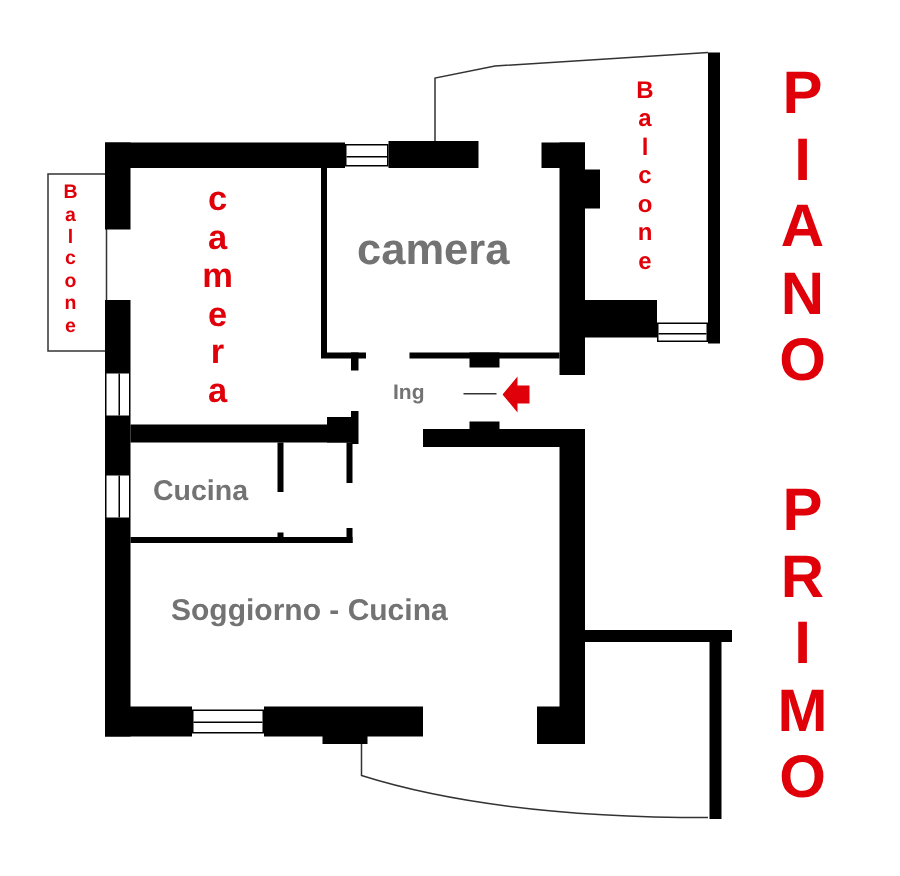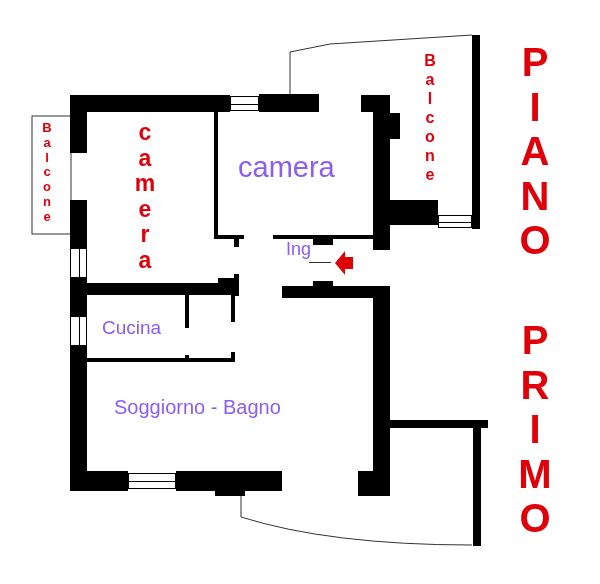--- a/index.html
+++ b/index.html
@@ -3,21 +3,21 @@
 <meta charset="utf-8">
 <style>
   html, body { margin: 0; padding: 0; background: #ffffff; }
   body { width: 600px; height: 584px; position: relative; overflow: hidden; font-family: "Liberation Sans", sans-serif; }
   #plan { position: absolute; left: 0; top: 0; width: 600px; height: 584px; }
   .wall { position: absolute; background: #000; }
   .thin { position: absolute; background: #000; }
   .win { position: absolute; background: #fff; border: 1px solid #000; box-sizing: border-box; }
   .win.h::after { content: ""; position: absolute; left: 0; right: 0; top: 50%; border-top: 1px solid #000; }
   .win.v::after { content: ""; position: absolute; top: 0; bottom: 0; left: 50%; border-left: 1px solid #000; }
-  .lbl { position: absolute; color: #8b5cf6; font-weight: normal; line-height: 1; white-space: nowrap; }
+  .lbl { position: absolute; color: #737373; font-weight: bold; line-height: 1; white-space: nowrap; }
   .vtext { position: absolute; color: #e0000a; font-weight: bold; text-align: center; }
   .vtext span { display: block; }
   svg.outline { position: absolute; left: 0; top: 0; }
 </style>
 </head>
 <body>
 
 <div id="plan">
 
   <svg class="outline" width="600" height="584">
@@ -81,22 +81,22 @@
   <div class="vtext" style="left:130px;top:120px;width:30px;font-size:23px;line-height:25.5px;">
     <span>c</span>
     <span>a</span>
     <span>m</span>
     <span>e</span>
     <span>r</span>
     <span>a</span>
   </div>
   <div class="lbl" style="left:238px;top:153px;font-size:29px;">camera</div>
   <div class="lbl" style="left:102px;top:318px;font-size:19px;">Cucina</div>
-  <div class="lbl" style="left:114px;top:397px;font-size:20px;">Soggiorno - Bagno</div>
-  <div class="lbl" style="left:262px;top:240px;font-size:18px;margin-left:24px;">Ing</div>
+  <div class="lbl" style="left:114px;top:397px;font-size:20px;">Soggiorno - Cucina</div>
+  <div class="lbl" style="left:262px;top:254px;font-size:14px;">Ing</div>
 
   <div class="thin" style="left:309px;top:262px;width:22px;height:1px;background:#333;"></div>
   <svg width="20" height="26" style="position:absolute;left:335px;top:250px;">
     <polygon points="0,13 10,1 10,7 18,7 18,19 10,19 10,25" fill="#e0000a"></polygon>
   </svg>
 
   <div class="vtext" style="left:40px;top:121px;width:14px;font-size:13px;line-height:14.8px;">
     <span>B</span>
     <span>a</span>
     <span>l</span>

